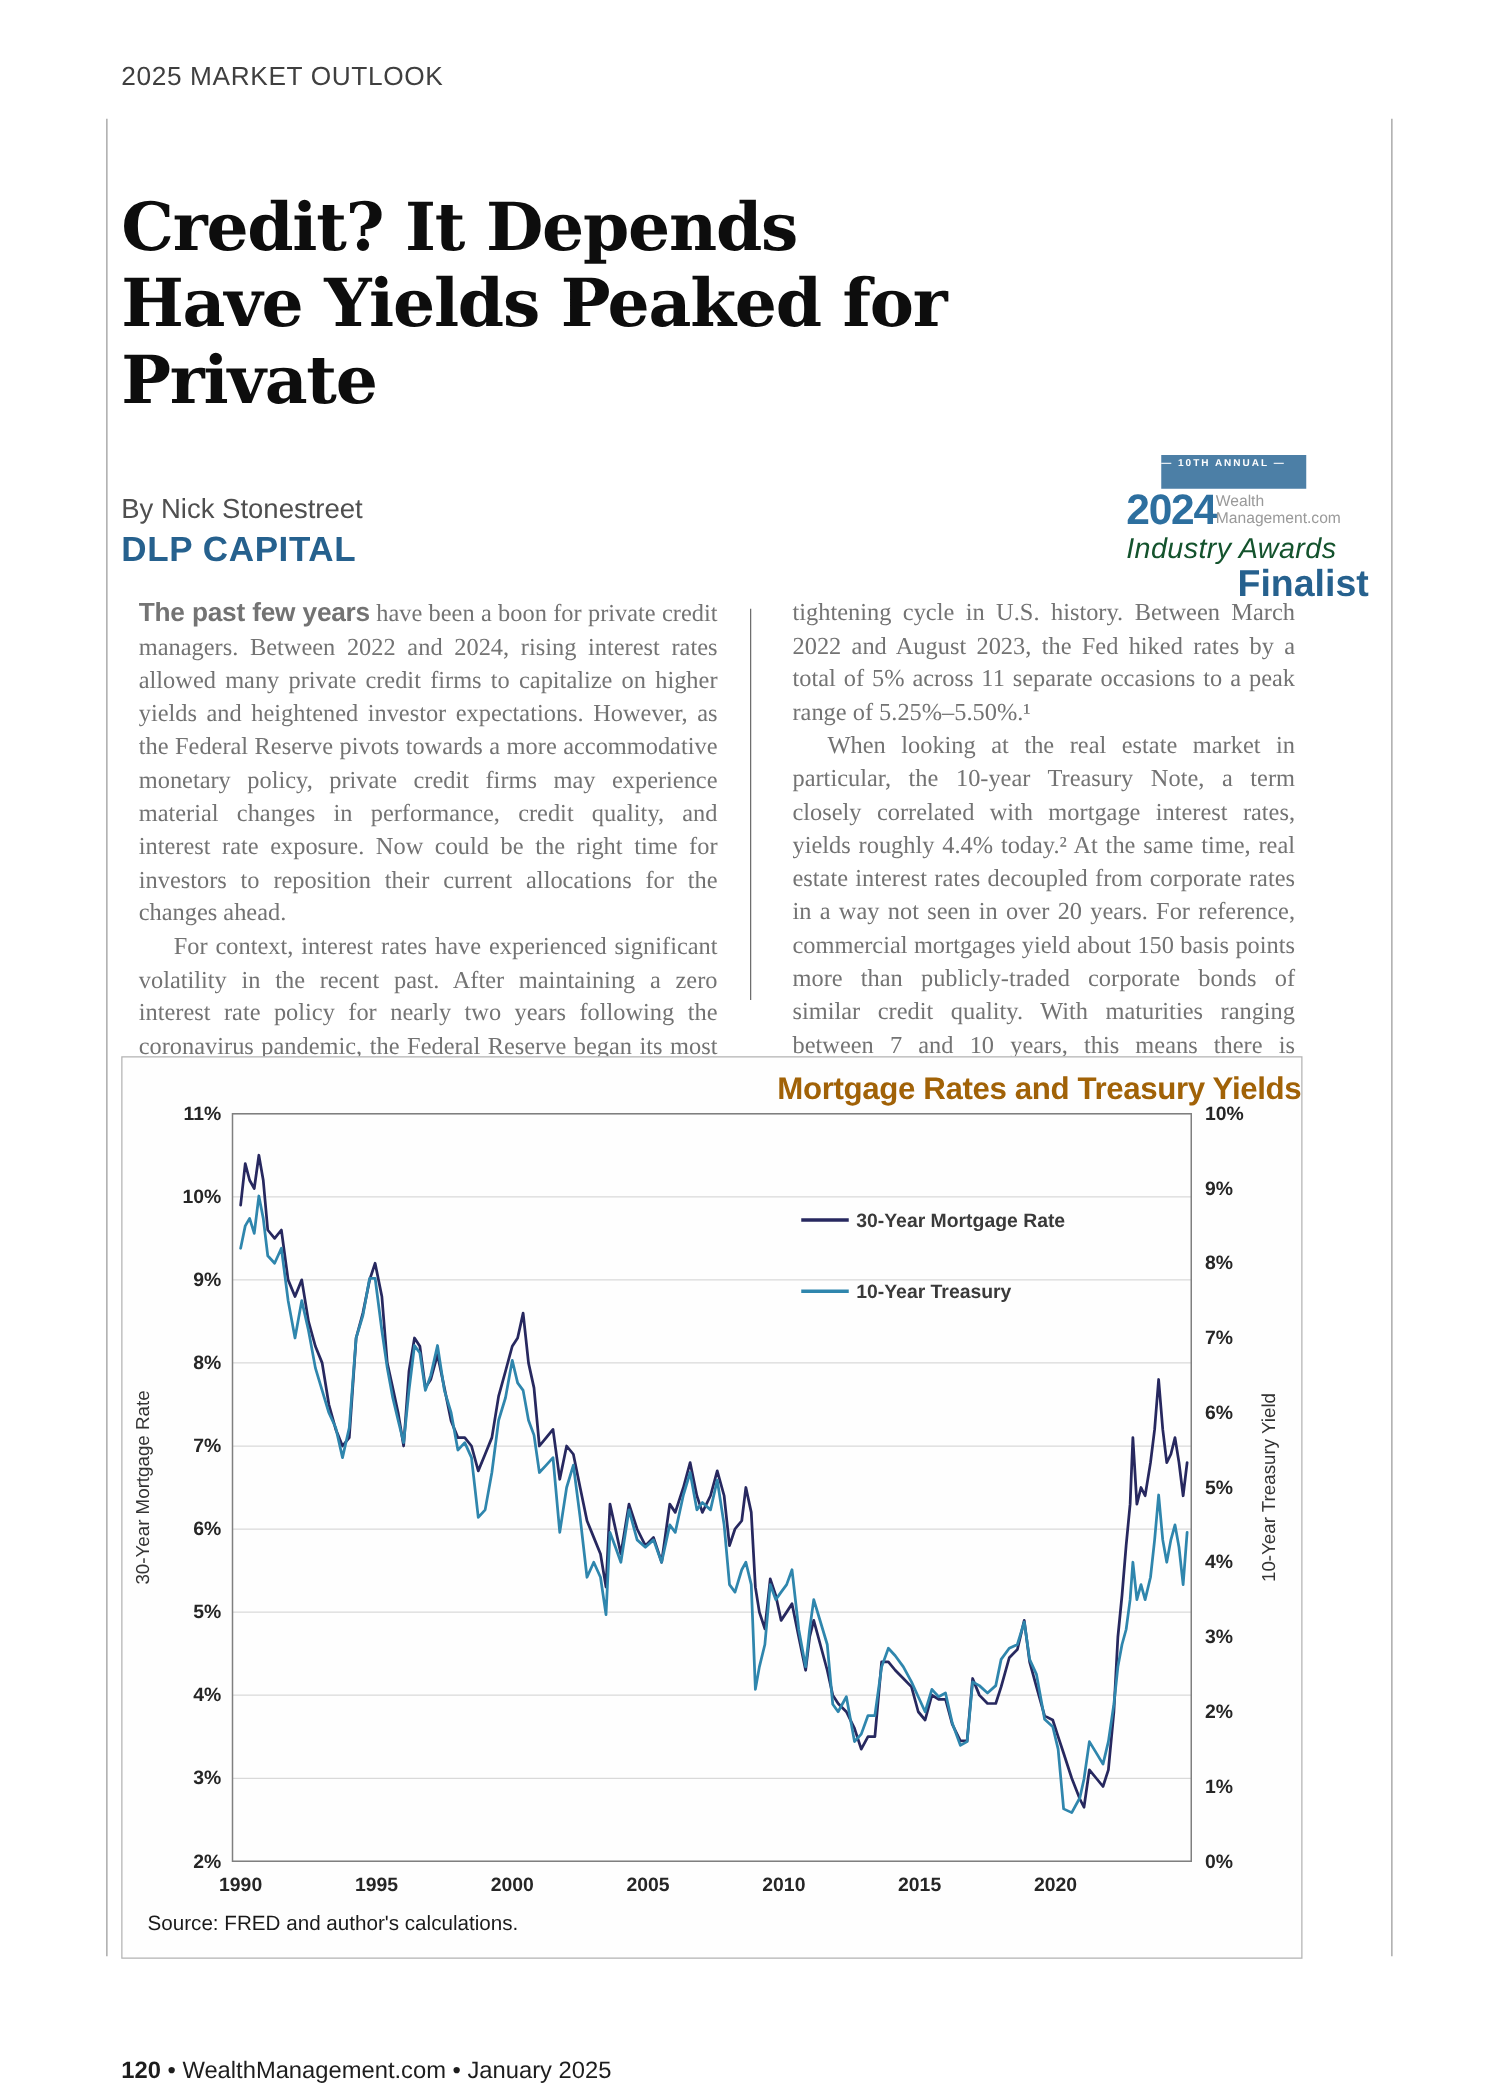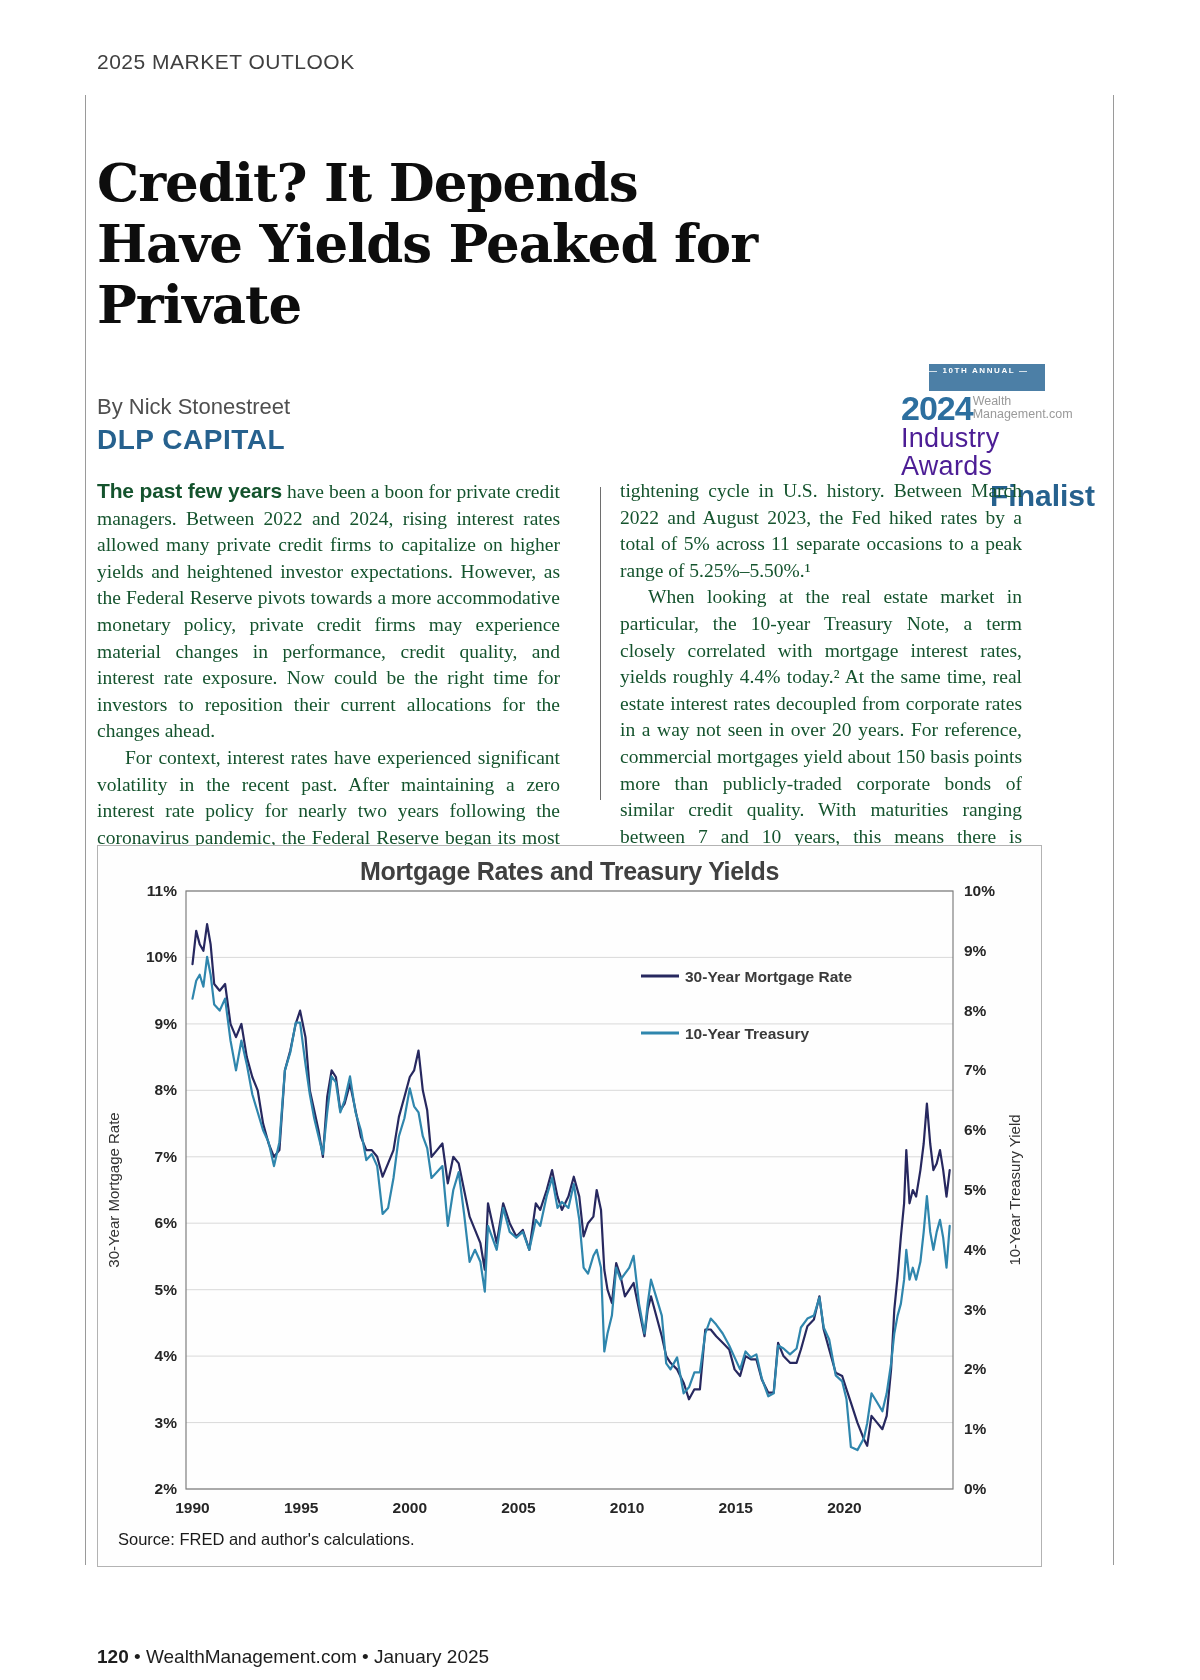--- a/index.html
+++ b/index.html
@@ -17,36 +17,36 @@
   .byline{position:absolute;left:97px;top:394px;font-size:22px;color:#4f4f4f;}
   .brand{position:absolute;left:97px;top:424px;font-size:28px;font-weight:700;
          letter-spacing:.5px;color:#26618e;}
   
   .badge{position:absolute;left:901px;top:364px;width:194px;}
   .badge-banner{margin-left:28px;width:116px;height:27px;background:#4c7fa6;color:#fff;
                 font-size:8px;letter-spacing:1.6px;font-weight:700;text-align:left;line-height:13px;}
   .badge-row{display:flex;align-items:flex-start;margin-top:1px;}
   .badge-year{font-size:34px;line-height:32px;font-weight:700;color:#2d6f9f;letter-spacing:-1px;}
   .badge-wm{font-size:12.5px;line-height:13px;color:#9a9a9a;margin-top:3px;}
-  .badge-industry{font-size:27px;line-height:28px;color:#4c1d95;letter-spacing:.3px;}
+  .badge-industry{font-size:23px;line-height:28px;color:#14532d;letter-spacing:.3px;font-style:italic;}
   .badge-finalist{font-size:30px;line-height:31px;font-weight:700;color:#26618e;text-align:right;}
   
   .bodytext{font-family:"Liberation Serif","DejaVu Serif",serif;font-size:19.5px;
-            line-height:26.6px;text-align:justify;color:#14532d;}
+            line-height:26.6px;text-align:justify;color:#737373;margin-left:14px;}
   .col1{position:absolute;left:97px;top:478px;width:463px;}
   .col2{position:absolute;left:620px;top:478px;width:402px;}
   .col-divider{position:absolute;left:600px;top:487px;width:1px;height:313px;background:#6e6e6e;}
   .lead{font-family:"Liberation Sans",sans-serif;font-weight:700;font-size:21px;letter-spacing:-.2px;}
   .indent{text-indent:28px;margin:0;}
   .noindent{margin:0;}
   
   .chartbox{position:absolute;left:97px;top:845px;width:943px;height:720px;
             border:1px solid #b3b3b3;background:#fefefe;}
-  .chart-title{position:absolute;left:0;top:11px;width:100%;text-align:center;
-               font-size:25px;font-weight:700;letter-spacing:-.3px;color:#404040;}
+  .chart-title{position:absolute;left:0;top:11px;width:100%;text-align:right;
+               font-size:25px;font-weight:700;letter-spacing:-.3px;color:#a16207;}
   .chart-svg{position:absolute;left:0;top:0;width:943px;height:720px;}
   .chart-source{position:absolute;left:20px;top:684px;font-size:16.5px;color:#1a1a1a;}
   svg text{font-family:"Liberation Sans",sans-serif;}
   
   .footer{position:absolute;left:97px;top:1646px;font-size:19px;color:#1d1d1d;}
   .footer b{font-weight:700;}
 </style>
 </head>
 <body>
 

